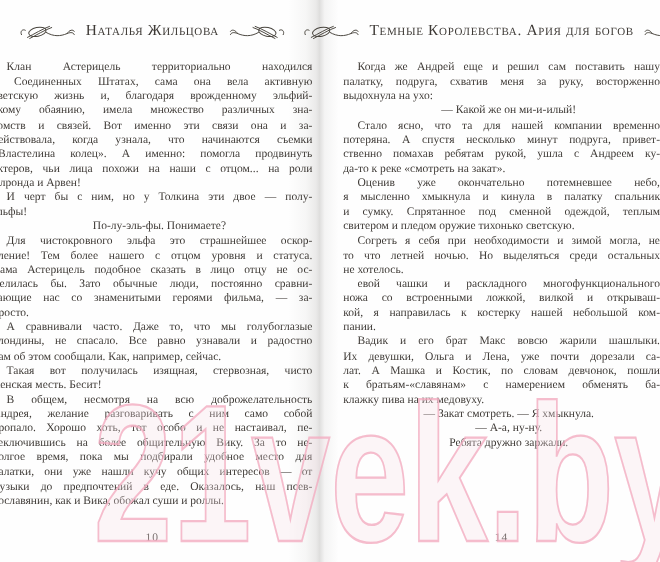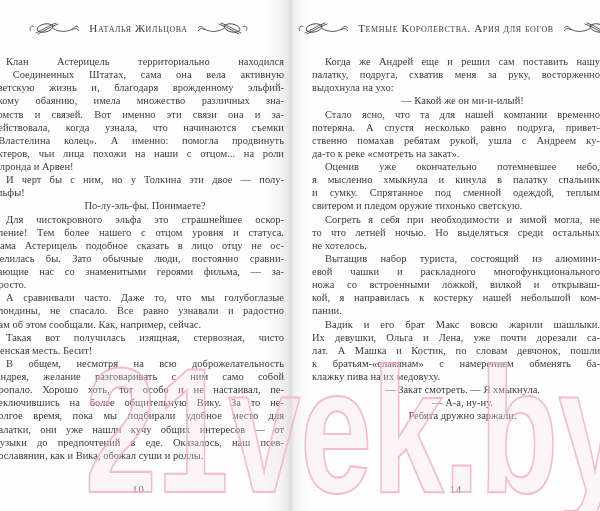--- a/index.html
+++ b/index.html
@@ -11,21 +11,21 @@
   .page{position:absolute;top:0;height:511px;}
   .page.left{left:-7px;width:291px;}
   .page.right{left:312px;width:288px;}
   .ph{
     position:absolute;top:21px;left:0;right:0;
     display:flex;justify-content:center;align-items:center;gap:9px;
     color:#45413d;
   }
   .ht{
     font-variant:small-caps;
-    font-size:11px;letter-spacing:0.6px;white-space:nowrap;
+    font-size:14px;letter-spacing:0.6px;white-space:nowrap;
     color:#3e3a36;
   }
   .fl{color:#4a463f;flex:0 0 auto;}
   .fl.fr{transform:scaleX(-1);}
   .pbody{
     position:absolute;top:55px;left:0;right:0;
     font-size:10.5px;line-height:13.12px;color:#403c38;
   }
   .para{margin:0;}
   .line{text-align:left;white-space:normal;}
@@ -147,37 +147,36 @@
       <div class="para">
         <div class="line j">Когда же Андрей еще и решил сам поставить нашу</div>
         <div class="line j">палатку, подруга, схватив меня за руку, восторженно</div>
         <div class="line">выдохнула на ухо:</div>
       </div>
       <div class="para">
         <div class="line">— Какой же он ми-и-илый!</div>
       </div>
       <div class="para">
         <div class="line j">Стало ясно, что та для нашей компании временно</div>
-        <div class="line j">потеряна. А спустя несколько равно подруга, привет-</div>
+        <div class="line j">потеряна. А спустя несколько минут подруга, привет-</div>
         <div class="line j">ственно помахав ребятам рукой, ушла с Андреем ку-</div>
         <div class="line">да-то к реке «смотреть на закат».</div>
       </div>
       <div class="para">
         <div class="line j">Оценив уже окончательно потемневшее небо,</div>
         <div class="line j">я мысленно хмыкнула и кинула в палатку спальник</div>
         <div class="line j">и сумку. Спрятанное под сменной одеждой, теплым</div>
         <div class="line">свитером и пледом оружие тихонько светскую.</div>
       </div>
       <div class="para">
         <div class="line j">Согреть я себя при необходимости и зимой могла, не</div>
         <div class="line j">то что летней ночью. Но выделяться среди остальных</div>
         <div class="line">не хотелось.</div>
       </div>
       <div class="para">
-        <div class="line j">Вытащив набор туриста, состоящий из алюмини-</div>
         <div class="line j">евой чашки и раскладного многофункционального</div>
         <div class="line j">ножа со встроенными ложкой, вилкой и открываш-</div>
         <div class="line j">кой, я направилась к костерку нашей небольшой ком-</div>
         <div class="line">пании.</div>
       </div>
       <div class="para">
         <div class="line j">Вадик и его брат Макс вовсю жарили шашлыки.</div>
         <div class="line j">Их девушки, Ольга и Лена, уже почти дорезали са-</div>
         <div class="line j">лат. А Машка и Костик, по словам девчонок, пошли</div>
         <div class="line j">к братьям-«славянам» с намерением обменять ба-</div>

